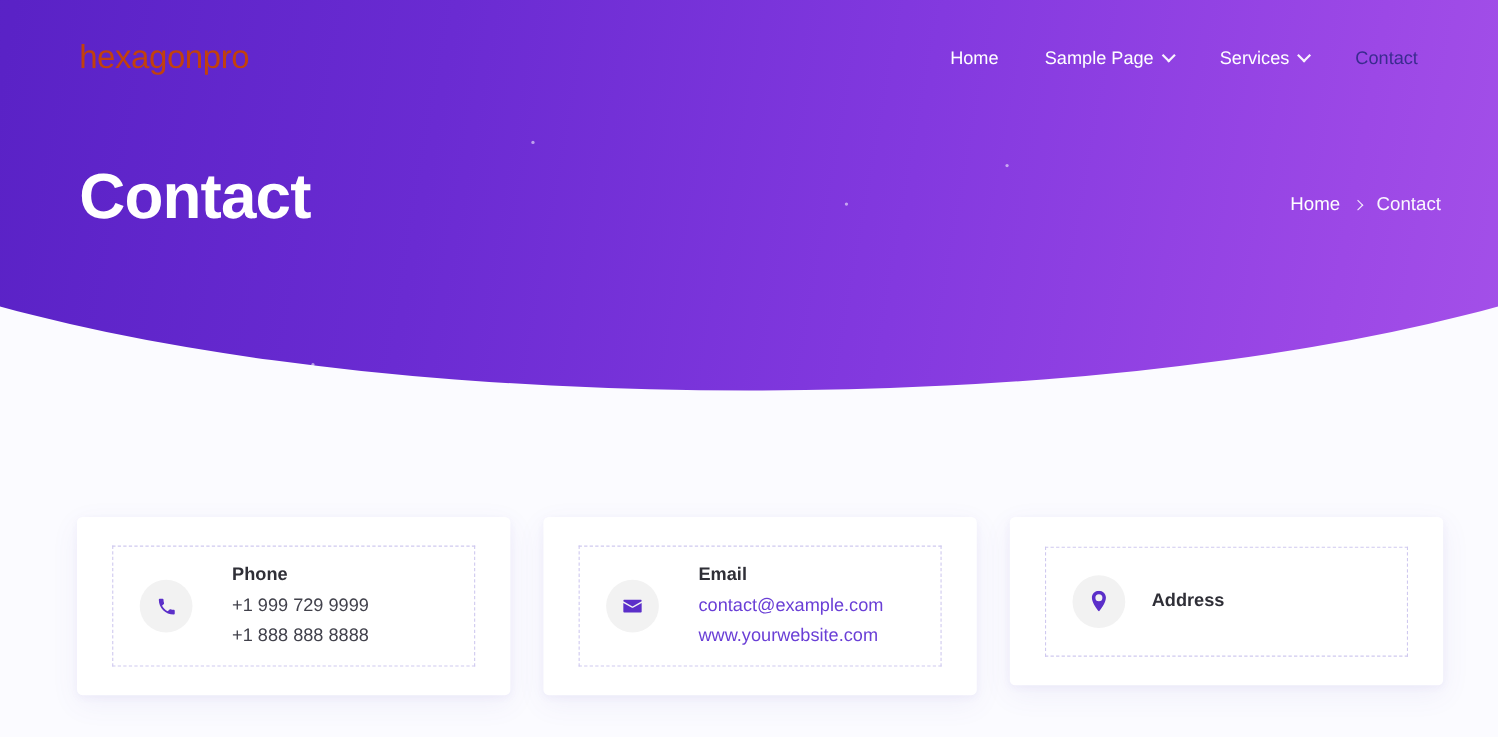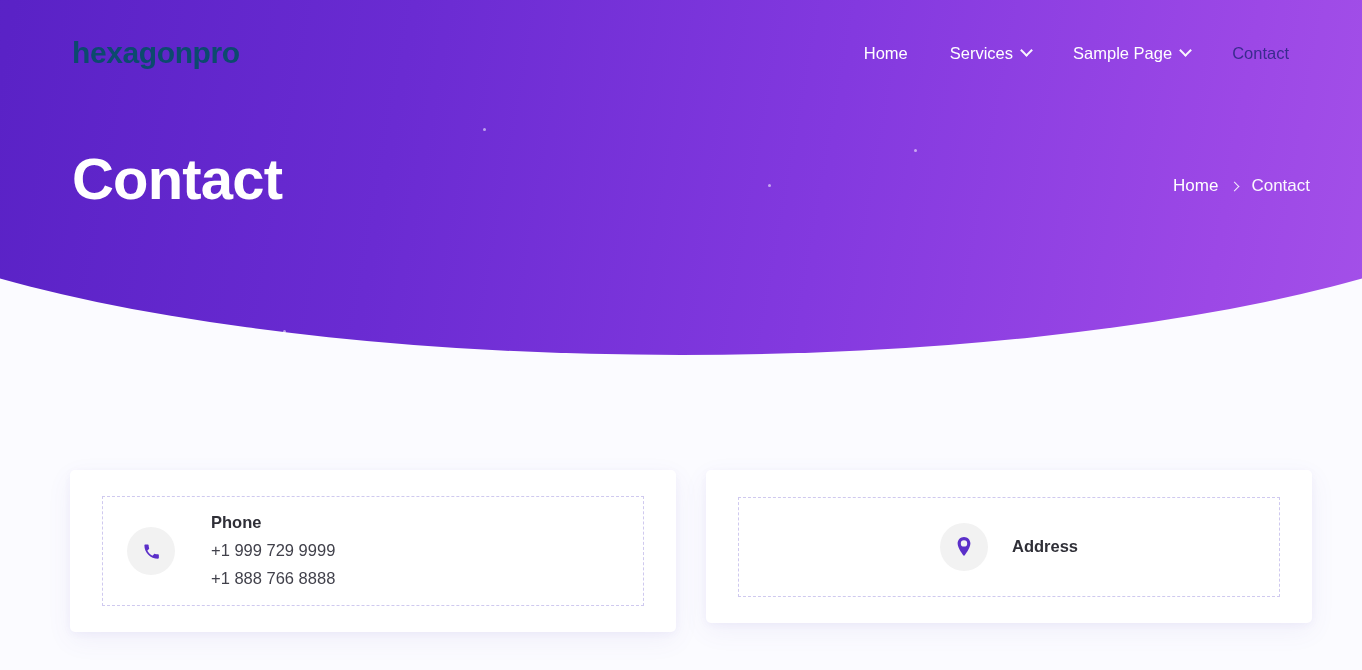--- a/index.html
+++ b/index.html
@@ -54,22 +54,22 @@
     top: 0; left: 0;
     width: 1362px;
     height: 106px;
     display: flex;
     align-items: center;
     padding: 0 52px 0 72px;
     z-index: 6;
   }
   .brand {
     font-size: 30px;
-    font-weight: bold;
-    color: #0c4a6e;
+    font-weight: normal;
+    color: #c2410c;
     letter-spacing: -0.4px;
   }
   .nav {
     margin-left: auto;
     display: flex;
     align-items: center;
     gap: 0;
   }
   .nav-item {
     display: flex;
@@ -154,21 +154,21 @@
 
   .inner {
     border: 1px dashed #cfc9ef;
     width: calc(100% - 64px);
     display: flex;
     align-items: center;
     gap: 24px;
     padding: 20px 24px;
   }
   .card.c1 .inner, .card.c2 .inner { height: 110px; gap: 36px; }
-  .card.c3 .inner { height: 100px; justify-content: center; }
+  .card.c3 .inner { height: 100px; }
 
   .icon-circle {
     flex: 0 0 auto;
     width: 48px; height: 48px;
     border-radius: 50%;
     background: #f2f2f2;
     display: flex;
     align-items: center;
     justify-content: center;
   }
@@ -206,25 +206,25 @@
 </div>
 
 <div class="topbar">
   <div class="brand">hexagonpro</div>
 
   <nav class="nav">
     <div class="nav-item">
       <span>Home</span>
     </div>
     <div class="nav-item">
+      <span>Sample Page</span>
+      <span class="chev"></span>
+    </div>
+    <div class="nav-item">
       <span>Services</span>
-      <span class="chev"></span>
-    </div>
-    <div class="nav-item">
-      <span>Sample Page</span>
       <span class="chev"></span>
     </div>
     <div class="nav-item active">
       <span>Contact</span>
     </div>
   </nav>
 </div>
 
 <div class="hero-content">
   <h1 class="page-title">Contact</h1>
@@ -241,25 +241,40 @@
   <div class="card c1">
     <div class="inner">
       <div class="icon-circle">
         <svg width="19" height="19" viewBox="0 0 24 24" fill="#5b2fc9" aria-hidden="true">
           <path d="M6.6 10.8c1.5 2.9 3.7 5.1 6.6 6.6l2.2-2.2c.3-.3.7-.4 1.1-.2 1.2.4 2.5.6 3.8.6.6 0 1 .4 1 1V20c0 .6-.4 1-1 1C10.6 21 3 13.4 3 4c0-.6.4-1 1-1h3.4c.6 0 1 .4 1 1 0 1.3.2 2.6.6 3.8.1.4 0 .8-.2 1.1l-2.2 2z"></path>
         </svg>
       </div>
       <div class="ct">
         <div class="ct-title">Phone</div>
         <div class="ct-line">+1 999 729 9999</div>
-        <div class="ct-line">+1 888 766 8888</div>
-      </div>
-    </div>
-  </div>
-
+        <div class="ct-line">+1 888 888 8888</div>
+      </div>
+    </div>
+  </div>
+
+  <div class="card c2">
+    <div class="inner">
+      <div class="icon-circle">
+        <svg width="20" height="20" viewBox="0 0 24 24" fill="#5b2fc9" aria-hidden="true">
+          <path d="M2 6.2c0-.7.5-1.2 1.2-1.2h17.6c.7 0 1.2.5 1.2 1.2v.5l-10 5.6L2 6.7v-.5z"></path>
+          <path d="M2 8.7v9.1c0 .7.5 1.2 1.2 1.2h17.6c.7 0 1.2-.5 1.2-1.2V8.7l-9.4 5.2c-.4.2-.8.2-1.2 0L2 8.7z"></path>
+        </svg>
+      </div>
+      <div class="ct">
+        <div class="ct-title">Email</div>
+        <div class="ct-line link">contact@example.com</div>
+        <div class="ct-line link">www.yourwebsite.com</div>
+      </div>
+    </div>
+  </div>
 
   <div class="card c3">
     <div class="inner">
       <div class="icon-circle">
         <svg width="14" height="19" viewBox="0 0 16 22" fill="#5b2fc9" aria-hidden="true">
           <path d="M8 0C3.9 0 .6 3.3.6 7.4c0 5.5 6.6 13.6 6.9 14 .1.2.3.3.5.3s.4-.1.5-.3c.3-.4 6.9-8.5 6.9-14C15.4 3.3 12.1 0 8 0zm0 11.1a3.7 3.7 0 1 1 0-7.4 3.7 3.7 0 0 1 0 7.4z"></path>
         </svg>
       </div>
       <div class="ct">
         <div class="ct-title">Address</div>

